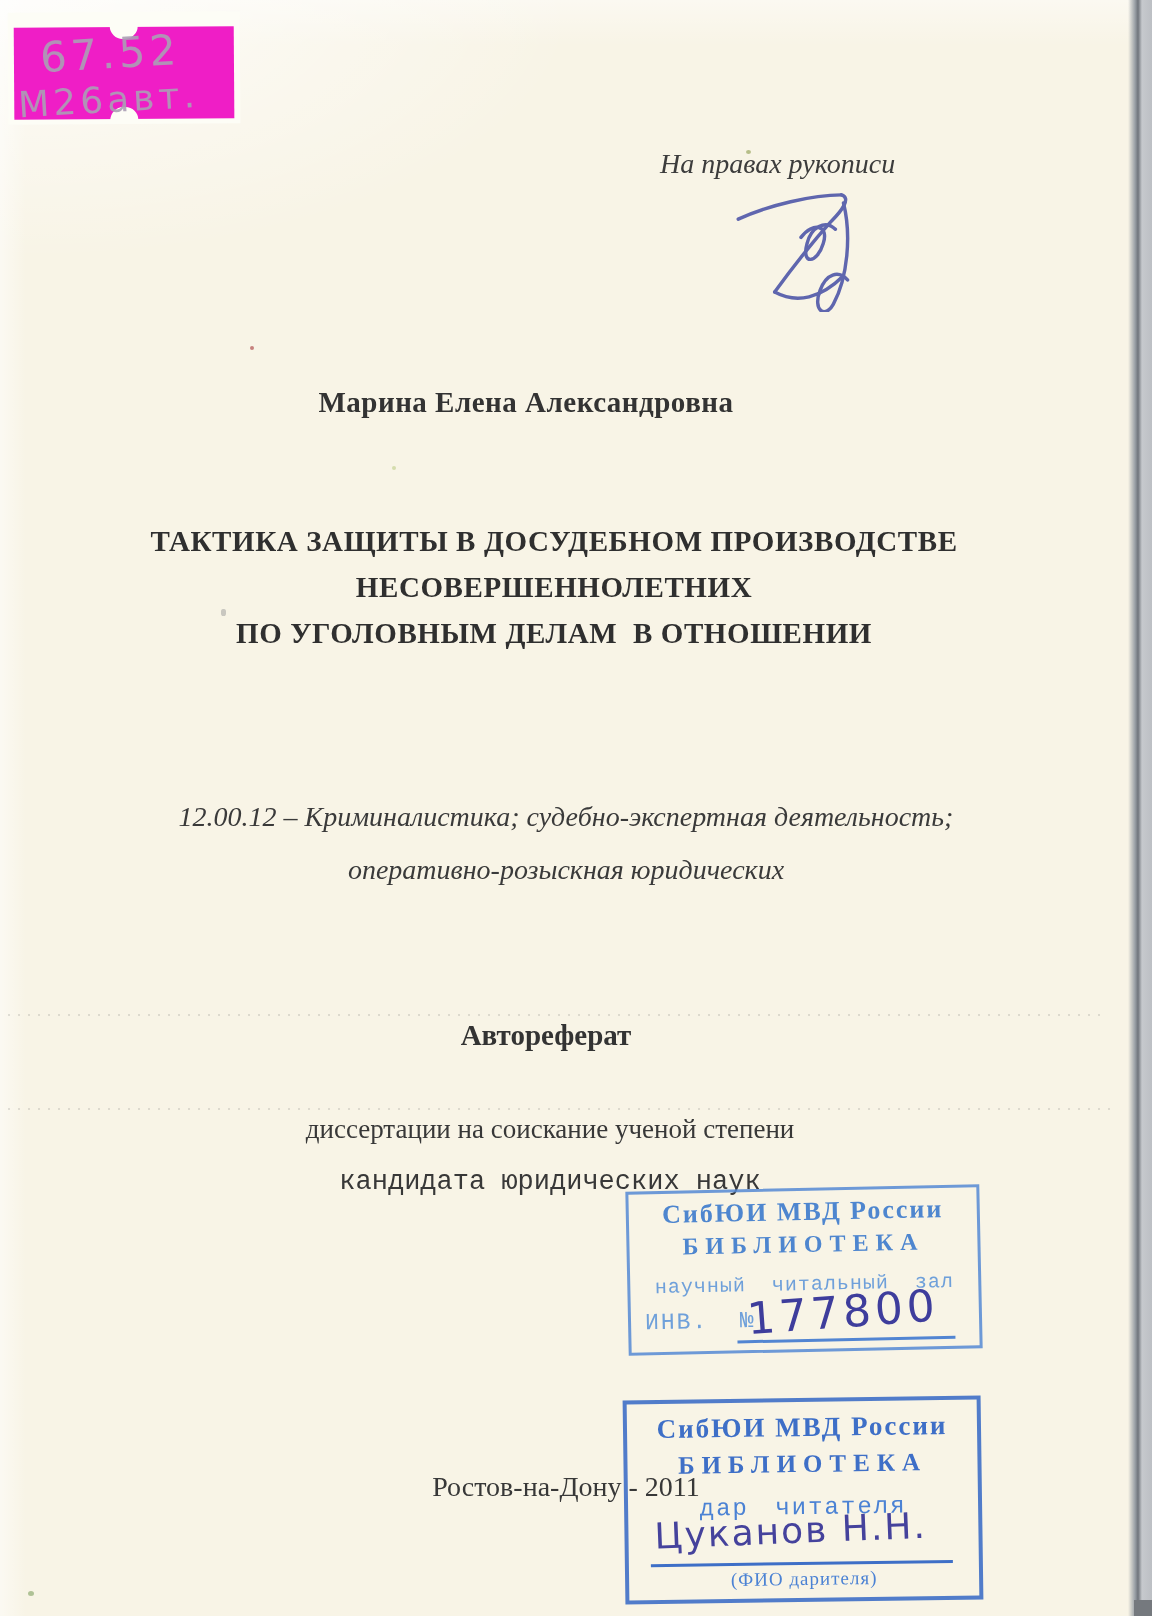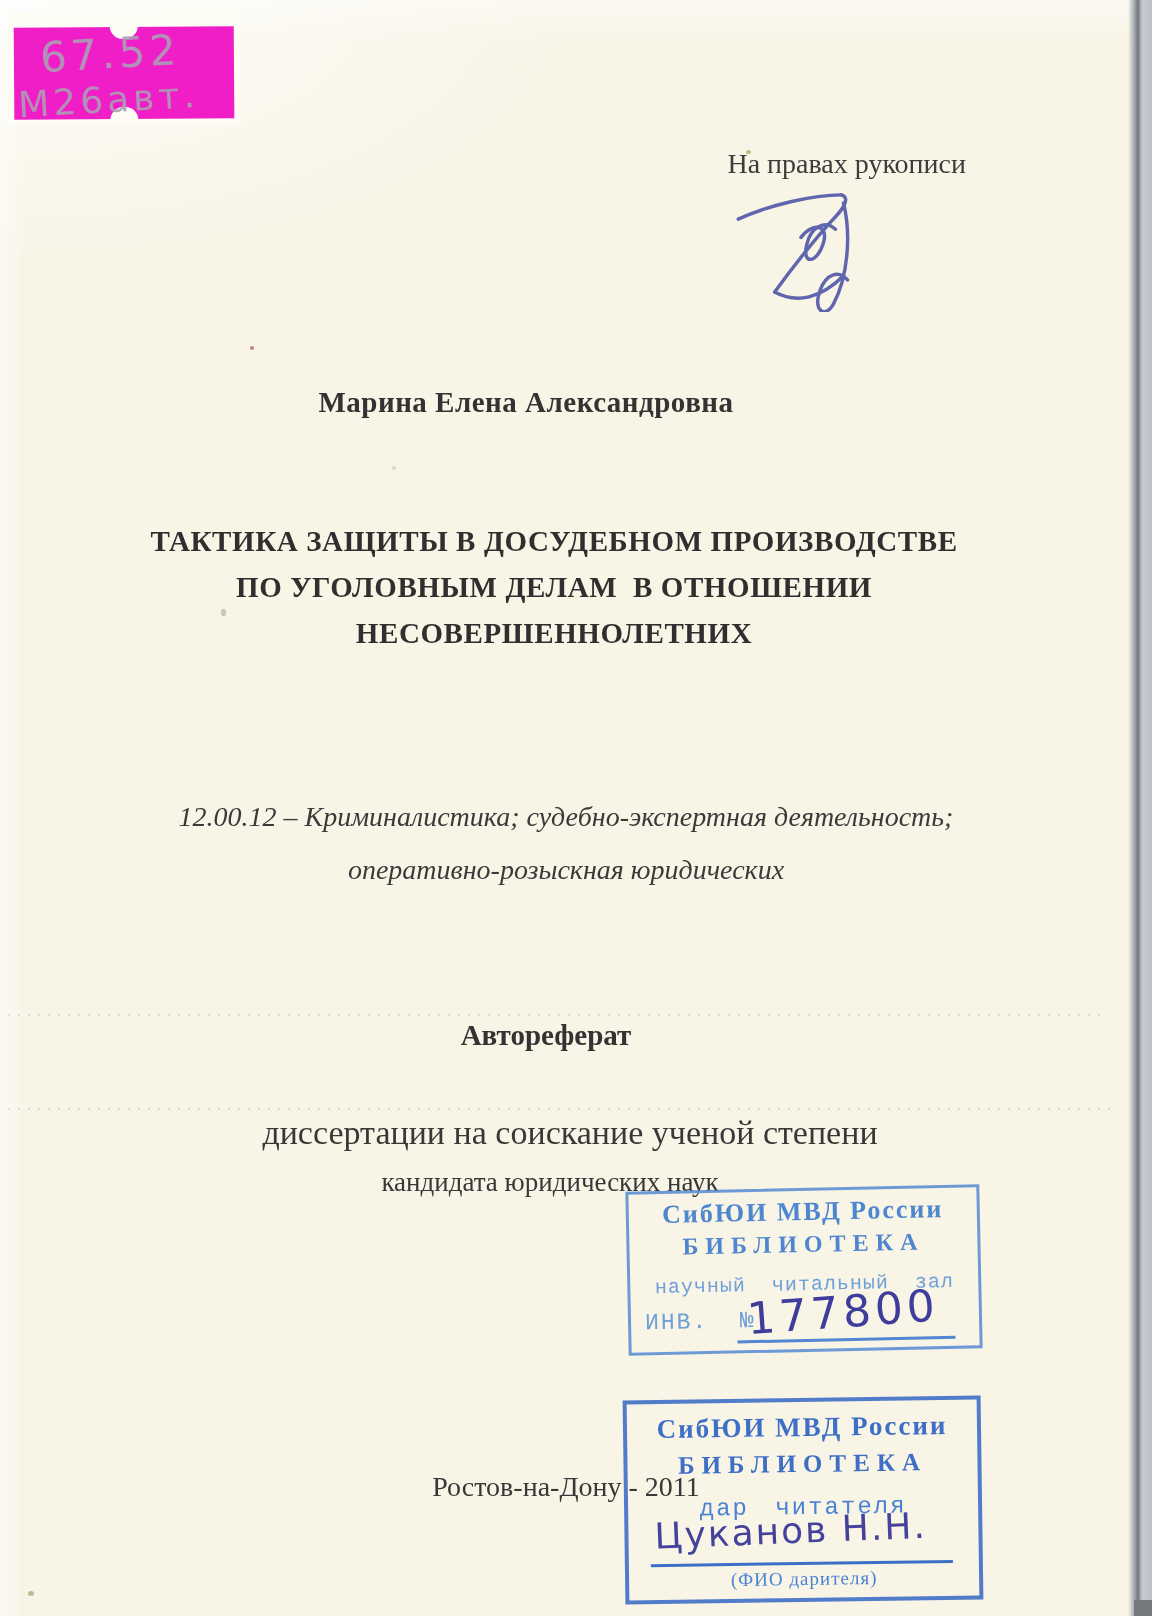--- a/index.html
+++ b/index.html
@@ -21,32 +21,32 @@
   .sticker{position:absolute;left:8px;top:12px;width:232px;height:112px;background:#fdfdf6;transform:rotate(-.4deg);}
   .sticker-ink{position:absolute;left:6px;top:15px;right:6px;bottom:5px;background:#ef1ec6;}
   .notch{position:absolute;left:50%;width:28px;height:13px;margin-left:-14px;background:#fdfdf6;}
   .notch.top{top:-1px;border-radius:0 0 14px 14px;}
   .notch.bottom{bottom:-1px;border-radius:14px 14px 0 0;}
   .sticker-hw{position:absolute;font-family:"DejaVu Sans",sans-serif;color:#ab9fb5;transform:rotate(-3deg);letter-spacing:4px;opacity:.9;white-space:pre;}
   .sticker-hw.l1{left:26px;top:2px;font-size:42px;}
   .sticker-hw.l2{left:4px;top:52px;font-size:36px;}
 
   
-  .manuscript{position:absolute;left:696px;top:148px;width:270px;text-align:right;font-size:28px;color:#3c3c3c;}
+  .manuscript{position:absolute;left:660px;top:148px;width:270px;text-align:left;font-style:italic;font-size:28px;color:#3c3c3c;}
   .sig{position:absolute;left:716px;top:184px;width:172px;height:128px;}
 
   
   .c{position:absolute;left:16px;width:1100px;text-align:center;}
   .author{top:386px;font-weight:bold;font-size:29px;letter-spacing:.5px;transform:translateX(-40px);color:#333;}
   .title{top:518px;font-weight:bold;font-size:29px;line-height:46px;letter-spacing:.6px;transform:translateX(-12px);color:#2f2f2f;}
   .title div{white-space:pre;font-family:Liberation Serif, serif;}
   .spec{top:790px;font-size:28px;line-height:53px;color:#3a3a3a;font-style:italic;}
   .abstract{top:1019px;font-weight:bold;font-size:29px;transform:translateX(-20px);color:#333;}
-  .degree1{top:1114px;font-size:34px;transform:translateX(-16px);margin-left:20px;}
-  .degree2{top:1167px;font-size:27px;transform:translateX(-16px);}
+  .degree1{top:1114px;font-size:27px;transform:translateX(-16px);}
+  .degree2{top:1167px;font-size:27px;transform:translateX(-16px);font-family:Liberation Mono, monospace;}
   .city{top:1471px;font-size:28px;z-index:6;}
 
   
   .dots{position:absolute;height:2px;background:repeating-linear-gradient(90deg, rgba(90,90,90,.38) 0 2px, transparent 2px 10px);opacity:.45;}
   .dots.d1{left:8px;top:1014px;width:1096px;}
   .dots.d2{left:8px;top:1108px;width:1108px;}
 
   
   .stamp{position:absolute;text-align:center;z-index:3;}
   .stamp1{left:627px;top:1188px;width:348px;height:158px;border:3px solid rgba(85,136,212,.85);transform:rotate(-1.2deg);}
@@ -98,22 +98,22 @@
       <path d="M84,52 C96,36 112,40 106,58 C100,78 84,80 90,58 C94,42 108,34 118,44"></path>
       <path d="M126,18 C134,50 130,92 116,118 C108,133 95,124 103,104 C109,88 121,84 130,94"></path>
       <path d="M58,106 C80,118 104,112 126,90"></path>
     </g>
   </svg>
 
   <div class="c author">Марина Елена Александровна</div>
 
   <div class="c title">
     <div>ТАКТИКА ЗАЩИТЫ В ДОСУДЕБНОМ ПРОИЗВОДСТВЕ</div>
+    <div>НЕСОВЕРШЕННОЛЕТНИХ</div>
     <div>ПО УГОЛОВНЫМ ДЕЛАМ  В ОТНОШЕНИИ</div>
-    <div>НЕСОВЕРШЕННОЛЕТНИХ</div>
   </div>
 
   <div class="c spec">
     <div>12.00.12 – Криминалистика; судебно-экспертная деятельность;</div>
     <div>оперативно-розыскная юридических</div>
   </div>
 
   <div class="dots d1"></div>
   <div class="dots d2"></div>
 

